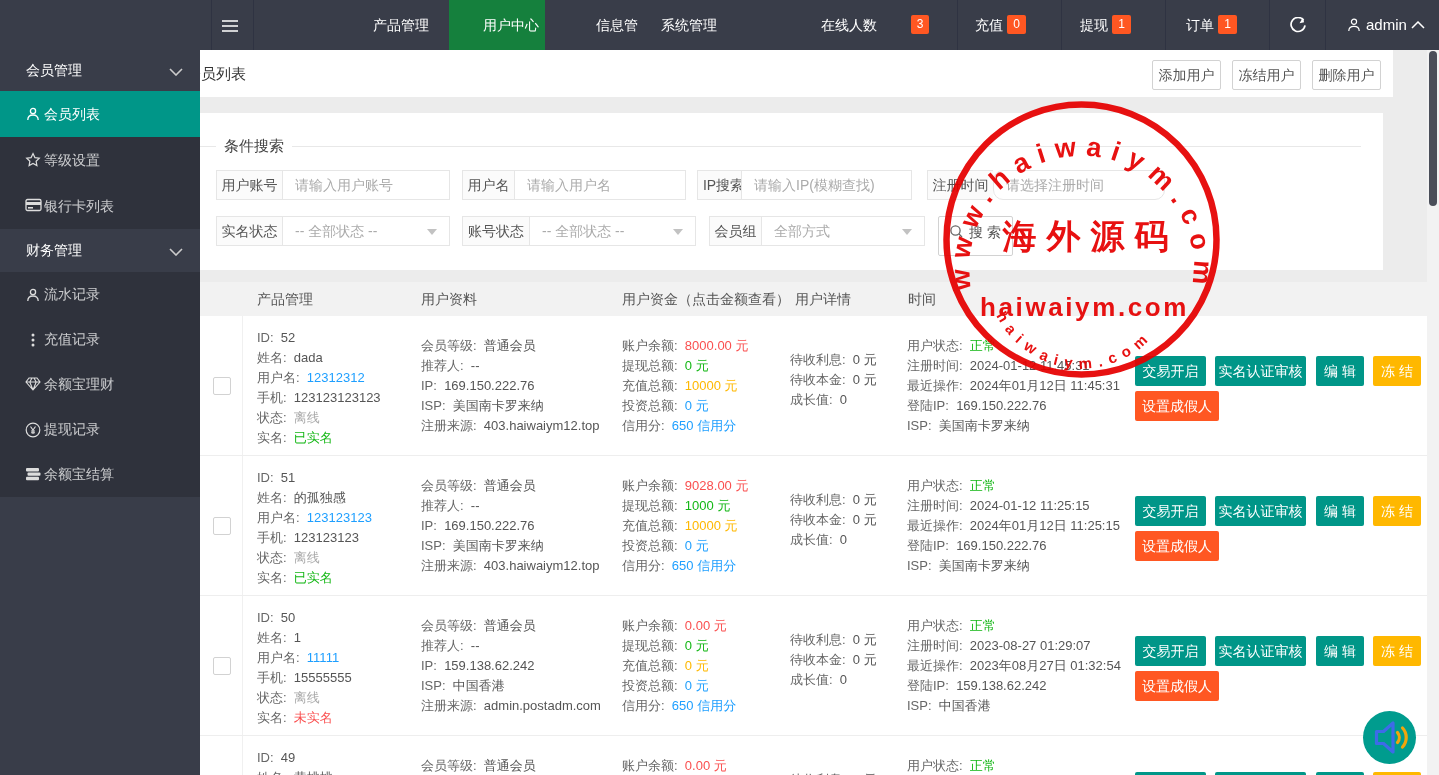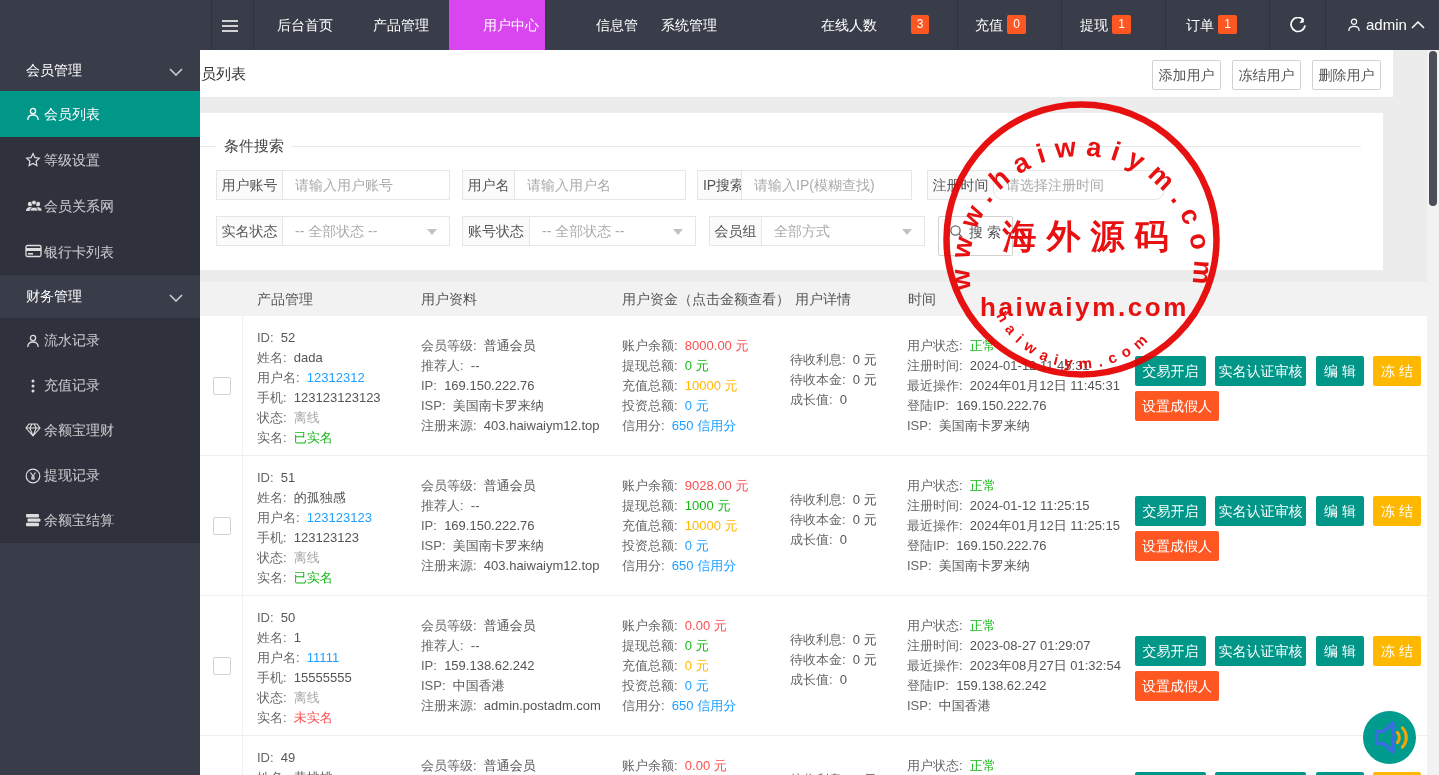--- a/index.html
+++ b/index.html
@@ -3,21 +3,21 @@
 <meta charset="utf-8">
 <style>
 *{margin:0;padding:0;box-sizing:border-box;}
 html,body{width:1439px;height:775px;overflow:hidden;}
 body{font-family:"Liberation Sans",sans-serif;background:#ECECEC;position:relative;font-size:14px;}
 
 #topbar{position:absolute;left:0;top:0;width:1439px;height:50px;background:#393D49;z-index:30;}
 #logo{position:absolute;left:0;top:0;width:200px;height:50px;line-height:50px;color:#fff;font-size:18px;font-weight:bold;padding-left:20px;}
 .vsep{position:absolute;top:0;width:1px;height:50px;background:#2F3342;}
 .navitem{position:absolute;top:0;height:50px;line-height:50px;color:#fff;font-size:14px;text-align:center;width:96px;}
-.navitem.act{background:#d946ef;padding-left:28px;}
+.navitem.act{background:#15803d;padding-left:28px;}
 #burger{position:absolute;left:222px;top:20px;width:16px;}
 #burger div{height:2px;background:#F5F5F5;margin-bottom:2.8px;transform:scaleY(.8);}
 .ntxt{position:absolute;top:0;height:50px;line-height:50px;color:#fff;font-size:14px;}
 .badge{position:absolute;top:15px;height:19px;line-height:19px;background:#FF5722;color:#fff;font-size:12px;border-radius:2px;text-align:center;}
 
 #side{position:absolute;left:0;top:50px;width:200px;height:725px;background:#393D49;z-index:20;}
 .shead{position:relative;height:41px;line-height:41px;color:#fff;padding-left:26px;font-size:14px;}
 .sitem{position:relative;height:46px;line-height:46px;color:rgba(255,255,255,.75);padding-left:44px;font-size:14px;background:#2F323C;}
 .sitem.act{background:#009688;color:#fff;}
 .sitem svg{position:absolute;left:25px;top:50%;margin-top:-8px;}
@@ -258,28 +258,20 @@
   <div class="shead">会员管理<svg class="chev" width="14" height="8" viewBox="0 0 14 8">
         <polyline points="1,1 7,7 13,1" fill="none" stroke="#ccc" stroke-width="1.6"></polyline>
       </svg></div>
   <div class="sitem act"><svg width="16" height="16" viewBox="0 0 16 16">
         <circle cx="8" cy="5" r="2.6" fill="none" stroke="#fff" stroke-width="1.3"></circle>
         <path d="M2.8 14 C2.8 10.5 5 9 8 9 C11 9 13.2 10.5 13.2 14" fill="none" stroke="#fff" stroke-width="1.3"></path>
       </svg>会员列表</div>
   <div class="sitem"><svg width="16" height="16" viewBox="0 0 16 16">
         <path d="M8 1.6 L9.9 5.6 L14.3 6.2 L11.1 9.2 L11.9 13.6 L8 11.5 L4.1 13.6 L4.9 9.2 L1.7 6.2 L6.1 5.6 Z" fill="none" stroke="#ddd" stroke-width="1.2"></path>
       </svg>等级设置</div>
-  <div class="sitem"><svg width="18" height="16" viewBox="0 0 18 16">
-        <circle cx="5" cy="6" r="2.2" fill="#ddd"></circle>
-        <circle cx="13" cy="6" r="2.2" fill="#ddd"></circle>
-        <circle cx="9" cy="4.6" r="2.4" fill="#ddd" stroke="#2F323C" stroke-width=".8"></circle>
-        <path d="M1 13 C1 10 3 9 5 9 C7 9 9 10 9 13 Z" fill="#ddd"></path>
-        <path d="M9 13 C9 10 11 9 13 9 C15 9 17 10 17 13 Z" fill="#ddd" stroke="#2F323C" stroke-width=".6"></path>
-        <path d="M5 13 C5 10.4 7 9.2 9 9.2 C11 9.2 13 10.4 13 13 Z" fill="#ddd" stroke="#2F323C" stroke-width=".8"></path>
-      </svg>会员关系网</div>
   <div class="sitem"><svg width="17" height="14" viewBox="0 0 17 14">
         <rect x="1" y="1.5" width="15" height="11" rx="1.5" fill="none" stroke="#ddd" stroke-width="1.3"></rect>
         <rect x="1" y="4" width="15" height="3" fill="#ddd"></rect>
         <rect x="3" y="9" width="5" height="1.6" fill="#ddd"></rect>
       </svg>银行卡列表</div>
   <div class="shead" style="height:43px;line-height:43px;">财务管理<svg class="chev" width="14" height="8" viewBox="0 0 14 8">
         <polyline points="1,1 7,7 13,1" fill="none" stroke="#ccc" stroke-width="1.6"></polyline>
       </svg></div>
   <div class="sitem" style="height:45px;line-height:45px;"><svg width="16" height="16" viewBox="0 0 16 16">
         <circle cx="8" cy="5" r="2.6" fill="none" stroke="#ddd" stroke-width="1.3"></circle>
@@ -305,21 +297,20 @@
 </div>
 
 <div id="topbar">
   <div class="vsep" style="left:211px;"></div>
   <div id="burger">
       <div></div>
       <div></div>
       <div></div>
     </div>
   <div class="vsep" style="left:253px;"></div>
-  <div class="navitem" style="left:257px;">后台首页</div>
   <div class="navitem" style="left:353px;">产品管理</div>
   <div class="navitem act" style="left:449px;">用户中心</div>
   <div class="navitem" style="left:545px;padding-left:48px;">信息管理</div>
   <div class="navitem" style="left:641px;">系统管理</div>
   <div class="ntxt" style="left:821px;">在线人数</div>
   <div class="badge" style="left:911px;width:18px;">3</div>
   <div class="vsep" style="left:957px;"></div>
   <div class="ntxt" style="left:975px;">充值</div>
   <div class="badge" style="left:1007px;width:19px;">0</div>
   <div class="vsep" style="left:1061px;"></div>

